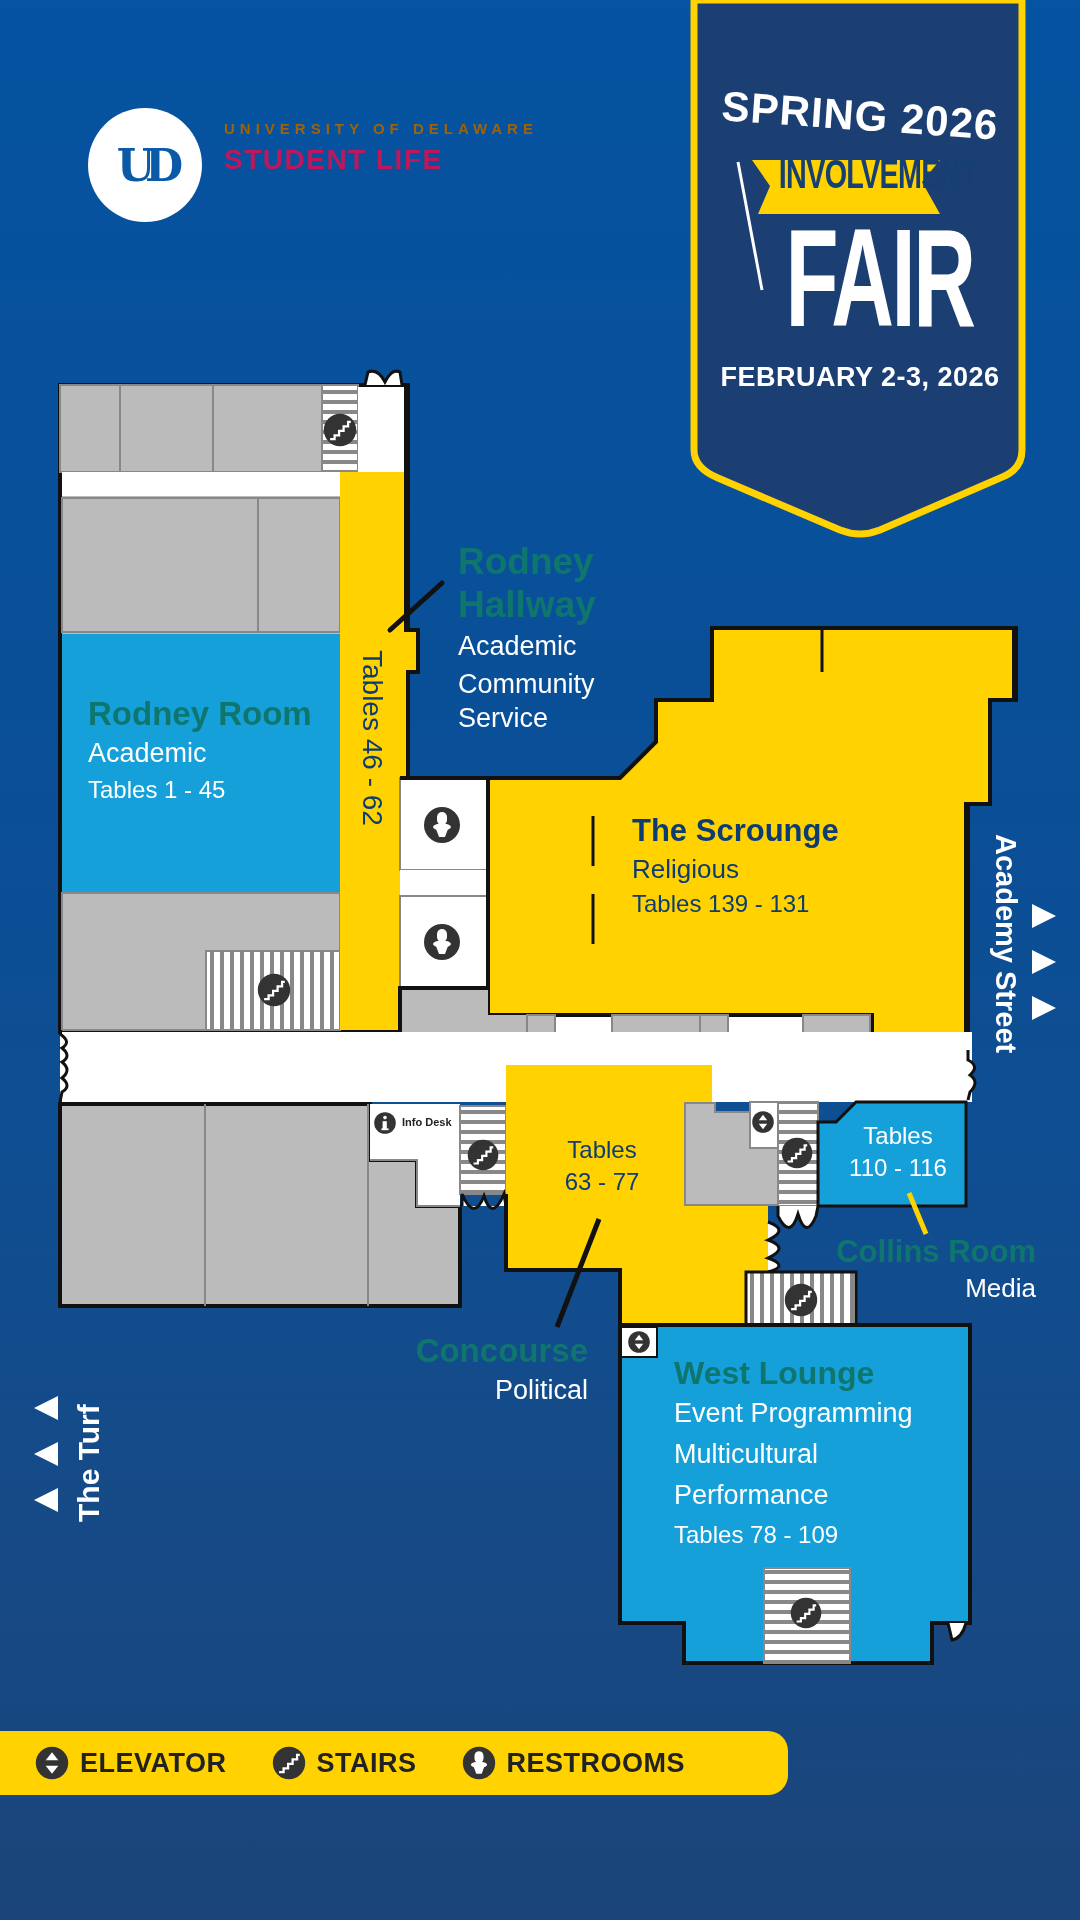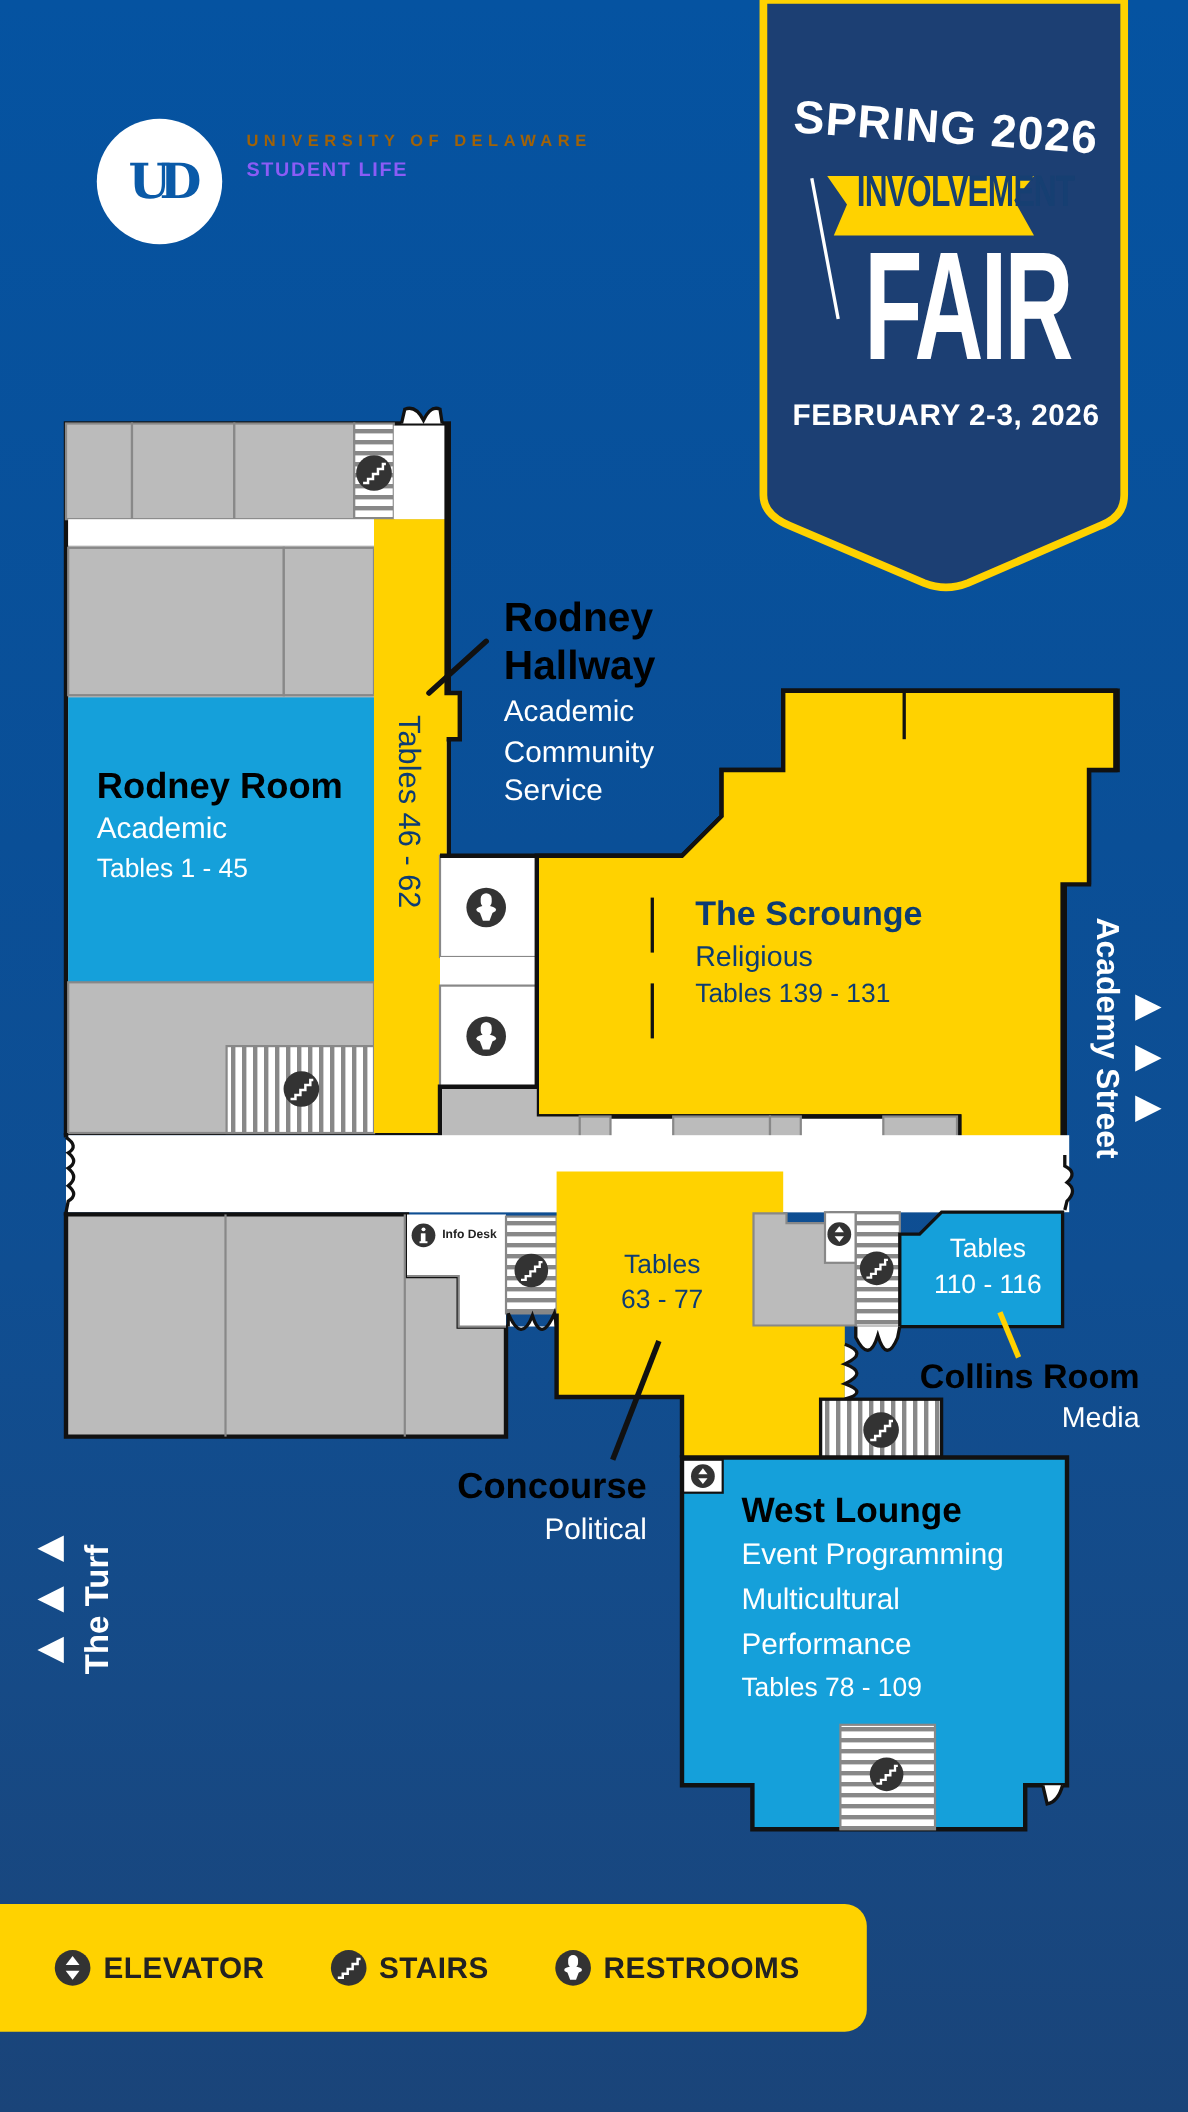--- a/index.html
+++ b/index.html
@@ -9,38 +9,38 @@
     font-family: "Liberation Sans", "DejaVu Sans", sans-serif;
   }
   .abs { position:absolute; }
   svg.map { position:absolute; left:0; top:0; }
   .logo-circle {
     left:88px; top:108px; width:114px; height:114px; border-radius:50%;
     background:#fff; display:flex; align-items:center; justify-content:center;
   }
   .logo-ud { font-family:"DejaVu Serif", serif; color:#0a5aa8; font-size:44px; font-weight:bold; letter-spacing:-10px; }
   .uni-name { left:224px; top:120px; color:#a16207; font-size:15px; letter-spacing:5px; font-weight:bold; }
-  .dept-name { left:224px; top:144px; color:#8b5cf6; font-size:18px; letter-spacing:1.5px; font-weight:bold; }
+  .dept-name { left:224px; top:144px; color:#be185d; font-size:28px; letter-spacing:1.5px; font-weight:bold; }
 
   .banner-text { color:#fff; text-align:center; font-weight:bold; }
   .spring { left:700px; top:92px; width:320px; font-size:42px; transform:rotate(4deg); letter-spacing:1px; }
   .involve { left:748px; top:152px; width:220px; font-size:40px; color:#163f72; font-family:"Liberation Sans Narrow","Liberation Sans",sans-serif; transform:scaleX(0.72); letter-spacing:-1px; }
   .fair { left:740px; top:208px; width:240px; font-size:140px; line-height:140px; transform:scaleX(0.62); letter-spacing:-4px; }
   .date { left:700px; top:362px; width:320px; font-size:27px; letter-spacing:0.5px; }
 
-  .room-title { color:#000000; font-weight:bold; font-size:33px; white-space:nowrap; }
+  .room-title { color:#0f766e; font-weight:bold; font-size:33px; white-space:nowrap; }
   .room-sub { color:#fff; font-size:27px; white-space:nowrap; line-height:41px; }
   .room-tables { color:#fff; font-size:24px; white-space:nowrap; }
   .dark { color:#0d3c73; }
 
   .vert-rot { transform-origin:left top; white-space:nowrap; }
 
   .legend {
-    left:0; top:1731px; width:788px; height:116px; background:#ffd200;
-    border-radius:0 20px 20px 0; display:flex; align-items:center; padding-left:48px; box-sizing:border-box;gap:14px;
+    left:0; top:1731px; width:788px; height:64px; background:#ffd200;
+    border-radius:0 20px 20px 0; display:flex; align-items:center; padding-left:34px; box-sizing:border-box;
   }
   .legend-item { display:flex; align-items:center; margin-right:44px; }
   .legend-label { font-size:27px; font-weight:bold; color:#222; margin-left:10px; letter-spacing:0.5px; }
   .info-label { font-size:11px; color:#222; font-weight:bold; }
 </style>
 </head>
 <body>
 
 <svg class="map" width="1080" height="1920" viewBox="0 0 1080 1920">
   <defs>

